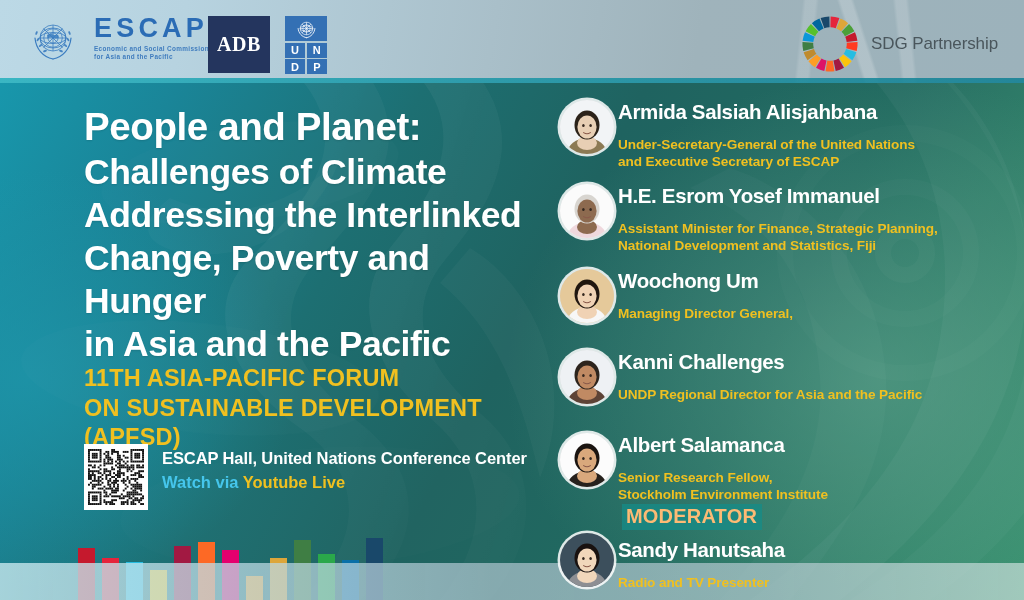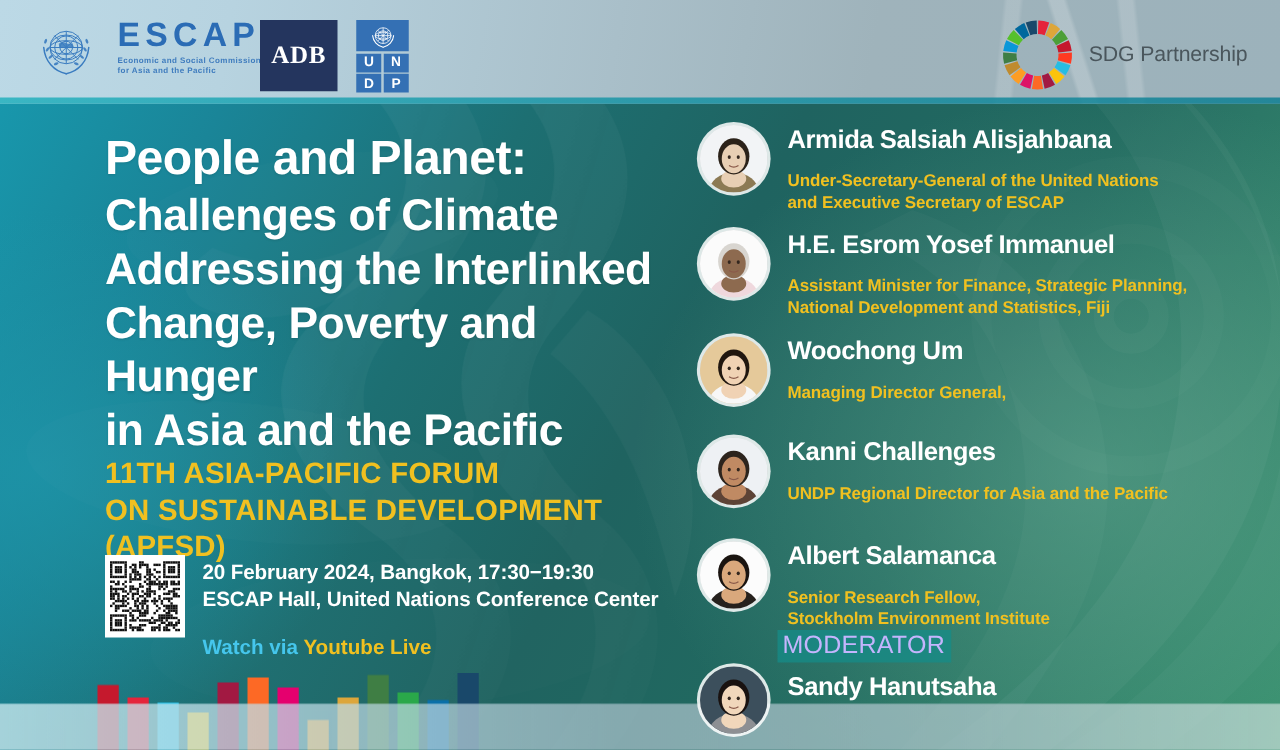--- a/index.html
+++ b/index.html
@@ -92,47 +92,47 @@
     letter-spacing:.2px;
   }
 
   .info-row{ position:absolute; left:84px; top:444px; display:flex; align-items:flex-start; gap:14px; }
   .qr{
     width:64px; height:66px; background:#fff; padding:4px; flex:0 0 auto;
   }
   .qr canvas, .qr .qrgrid{ width:56px; height:58px; display:block;}
   .info-txt{ padding-top:4px; }
   .info-l1,.info-l2{ color:#fff; font-weight:bold; font-size:16.5px; line-height:1.33; letter-spacing:-.1px;}
-  .info-l3{ font-weight:bold; font-size:16.5px; line-height:1.35; margin-top:15px;}
+  .info-l3{ font-weight:bold; font-size:16.5px; line-height:1.35; margin-top:1px;}
   .watch{ color:#45c6ec; }
   .ytl{ color:#f0c020; }
 
   
   .bars{ position:absolute; left:78px; bottom:0; height:62px; display:flex; align-items:flex-end; gap:7px; z-index:3;}
   .bar{ width:17px; border-radius:0; }
 
   .bottom-band{
     position:absolute; left:0; bottom:0; width:1024px; height:37px;
     background:linear-gradient(90deg, rgba(200,232,238,.80) 0%, rgba(190,220,230,.74) 22%, rgba(176,198,208,.70) 48%, rgba(178,200,206,.72) 75%, rgba(196,220,214,.74) 100%);
     z-index:4; pointer-events:none;
   }
 
   
   .speakers{ position:absolute; left:560px; top:100px; width:460px; z-index:5;}
-  .spk{ display:flex; align-items:flex-start; gap:16px; }
+  .spk{ display:flex; align-items:flex-start; gap:4px; }
   .spk-av{
     width:54px; height:54px; border-radius:50%; flex:0 0 auto; overflow:hidden;
     box-shadow:0 0 0 2.5px rgba(255,255,255,.85);
     background:#d9d9d9; position:relative;
   }
   .spk-info{ padding-top:1px; }
   .spk-name{ color:#fff; font-weight:bold; font-size:20.5px; line-height:1.12; letter-spacing:-.35px; }
   .spk-role{ color:#f0c020; font-weight:bold; font-size:13.6px; line-height:1.26; letter-spacing:-.1px; margin-top:12px;}
   .mod-label{
-    display:inline-block; color:#c4b5fd; font-weight:normal; font-size:20px; letter-spacing:.2px;
+    display:inline-block; color:#fdba74; font-weight:bold; font-size:20px; letter-spacing:.2px;
     background:rgba(22,140,136,.75); padding:1px 5px 2px 4px; margin-left:62px; margin-bottom:1px;
   }
 </style>
 </head>
 <body>
 
 <div id="poster">
 
   <div class="bg-base"></div>
   <div class="bg-art">
@@ -705,21 +705,20 @@
           <rect x="18" y="28" width="1" height="1" fill="#111"></rect>
           <rect x="20" y="28" width="1" height="1" fill="#111"></rect>
           <rect x="22" y="28" width="1" height="1" fill="#111"></rect>
           <rect x="23" y="28" width="1" height="1" fill="#111"></rect>
           <rect x="24" y="28" width="1" height="1" fill="#111"></rect>
           <rect x="27" y="28" width="1" height="1" fill="#111"></rect>
           <rect x="28" y="28" width="1" height="1" fill="#111"></rect>
         </svg>
     </div>
     <div class="info-txt">
-      <div class="info-l1">20 February 2024, Bangkok, 17:30−19:30</div>
       <div class="info-l2">ESCAP Hall, United Nations Conference Center</div>
       <div class="info-l3">
         <span class="watch">Watch via</span>
         <span class="ytl">Youtube Live</span>
       </div>
     </div>
   </div>
 
   <div class="speakers" id="speakers" style="position: absolute; height: 470px;">
       <div class="spk" style="position:absolute;top:0px;left:0;">
@@ -835,20 +834,23 @@
         <ellipse cx="27" cy="43" rx="10" ry="7" fill="#f1d7bb"></ellipse>
         <ellipse cx="27" cy="25" rx="12.5" ry="14.5" fill="#191210"></ellipse>
         <ellipse cx="27" cy="27" rx="9.6" ry="11.6" fill="#f1d7bb"></ellipse>
         <ellipse cx="23.4" cy="25.6" rx="1.25" ry="1.5" fill="#33271f"></ellipse>
         <ellipse cx="30.6" cy="25.6" rx="1.25" ry="1.5" fill="#33271f"></ellipse>
         <path d="M23.6,32.6 q3.4,2.2 6.8,0" stroke="#8a5a4a" stroke-width="1.1" fill="none" stroke-linecap="round"></path>
       </svg>
     </div>
         <div class="spk-info" style="padding-top:6px;">
           <div class="spk-name">Sandy Hanutsaha</div>
+          <div class="spk-role">
+              <div>Radio and TV Presenter</div>
+            </div>
         </div>
       </div>
     </div>
     </div>
 
   <div class="bars" id="sdg-bars">
       <div class="bar" style="height:52px;background:#c5192d"></div>
       <div class="bar" style="height:42px;background:#e5243b"></div>
       <div class="bar" style="height:38px;background:#26bde2"></div>
       <div class="bar" style="height:30px;background:#fcc30b"></div>

